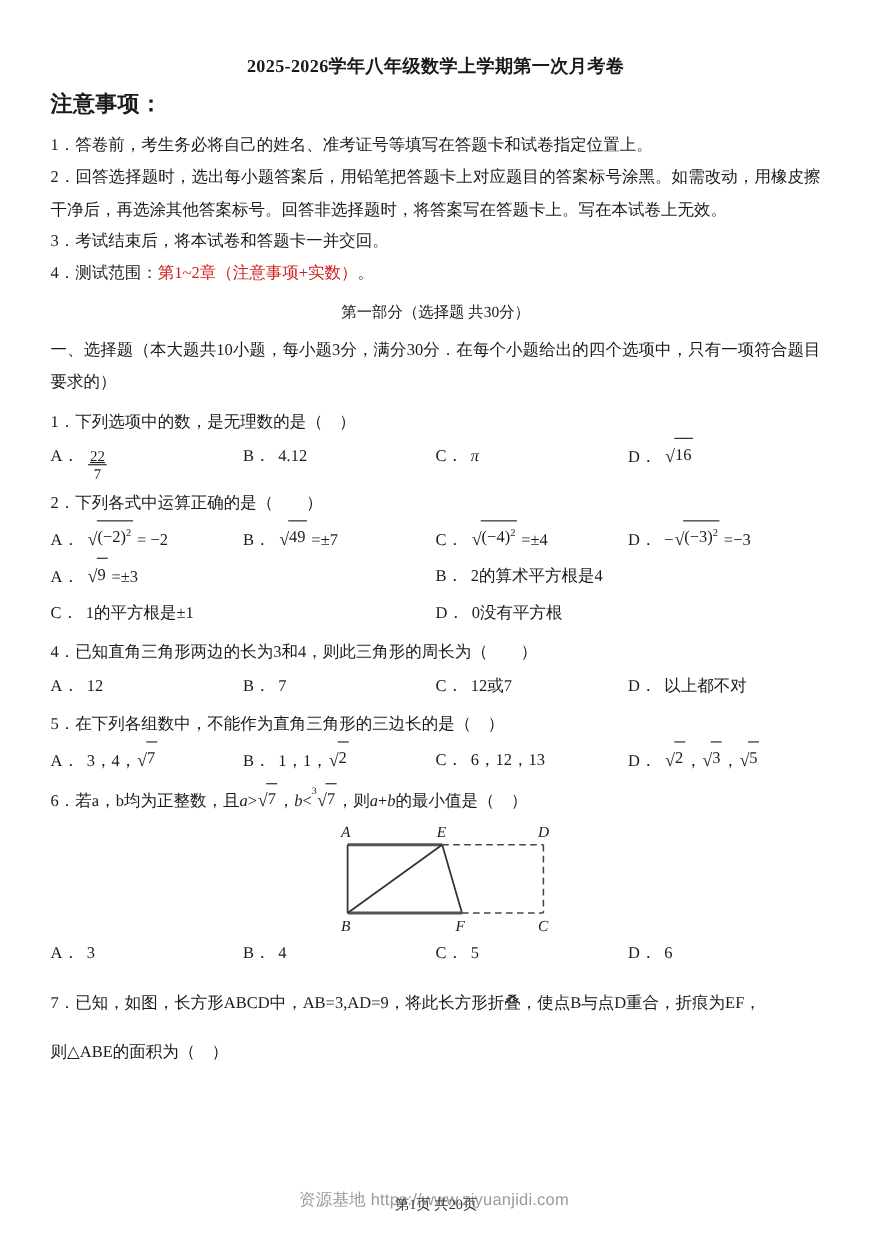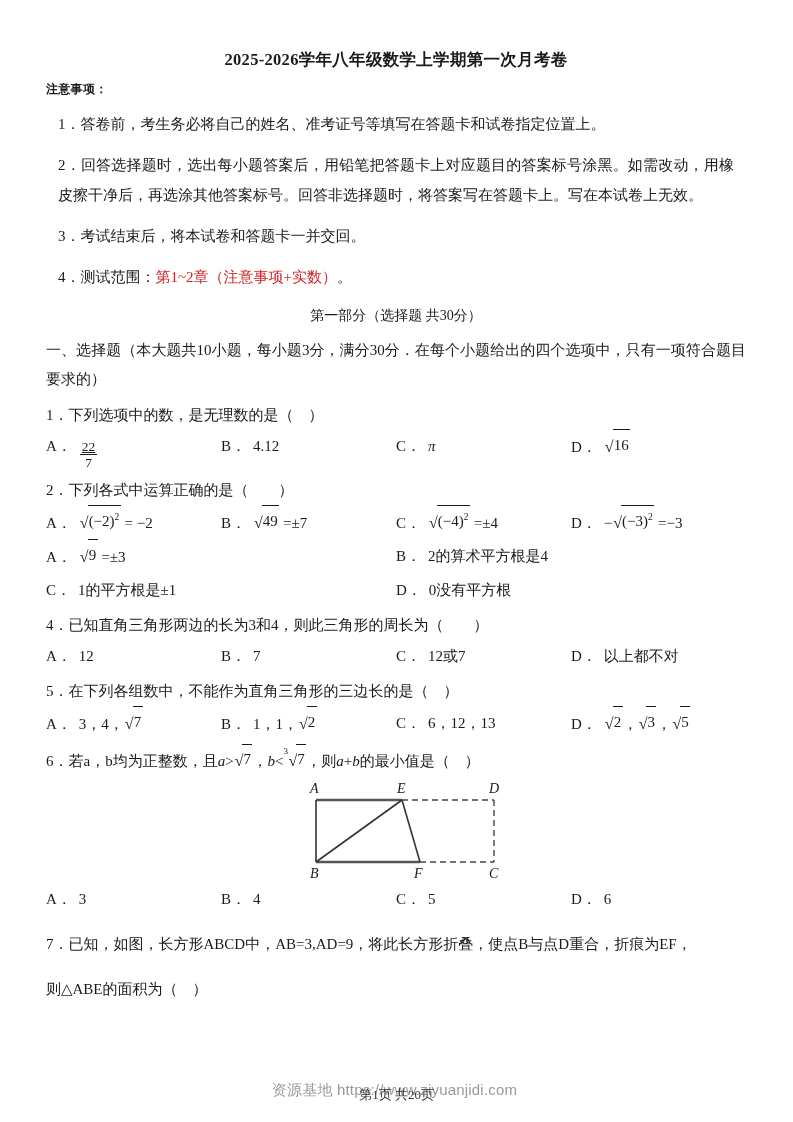--- a/index.html
+++ b/index.html
@@ -38,28 +38,28 @@
     line-height: 1.4;
   }
   .subtitle {
     text-align: center;
     font-size: 15.5px;
     margin: 0 0 18px 0;
     line-height: 1.4;
   }
   .notice-title {
     font-weight: bold;
-    font-size: 12px;
+    font-size: 20px;
     margin: 0 0 10px 0;
     letter-spacing: 0.3px;
   }
   .notice-item {
     font-size: 15px;
     line-height: 1.95;
-    margin: 12px;
+    margin: 0;
     text-align: justify;
     text-justify: inter-ideograph;
   }
   .red {
     color: #d02020;
   }
   .part-heading {
     text-align: center;
     font-size: 14px;
     margin: 9px 0 8px 0;

